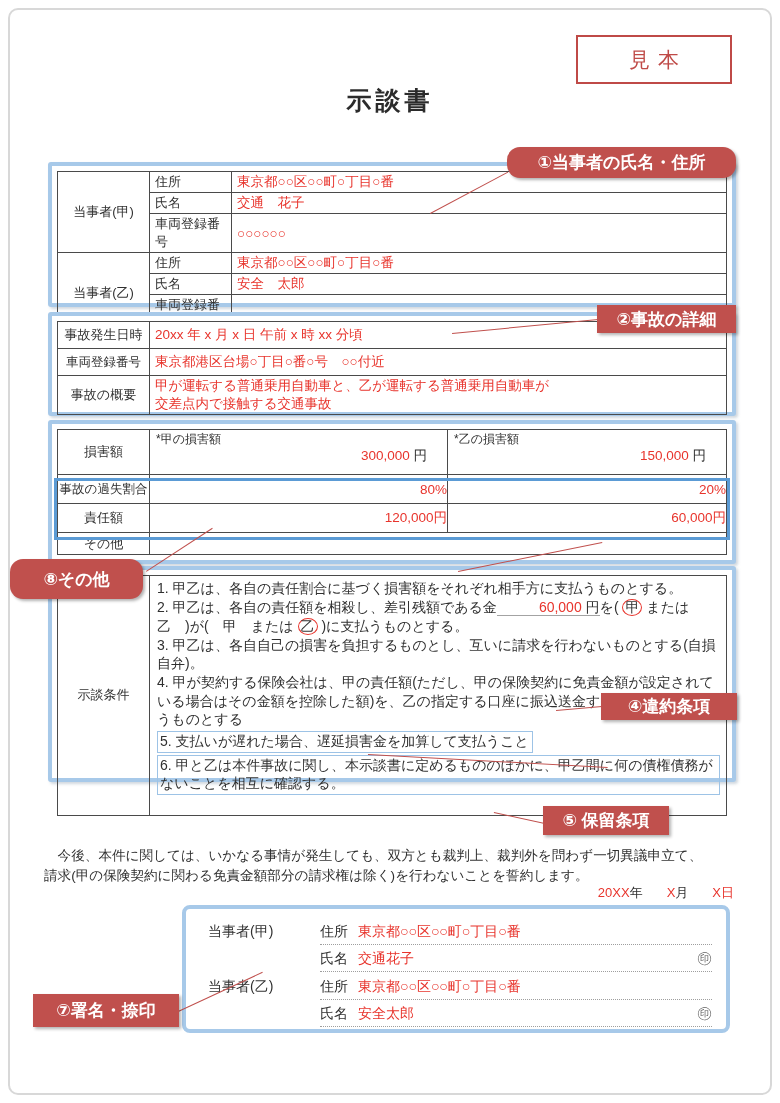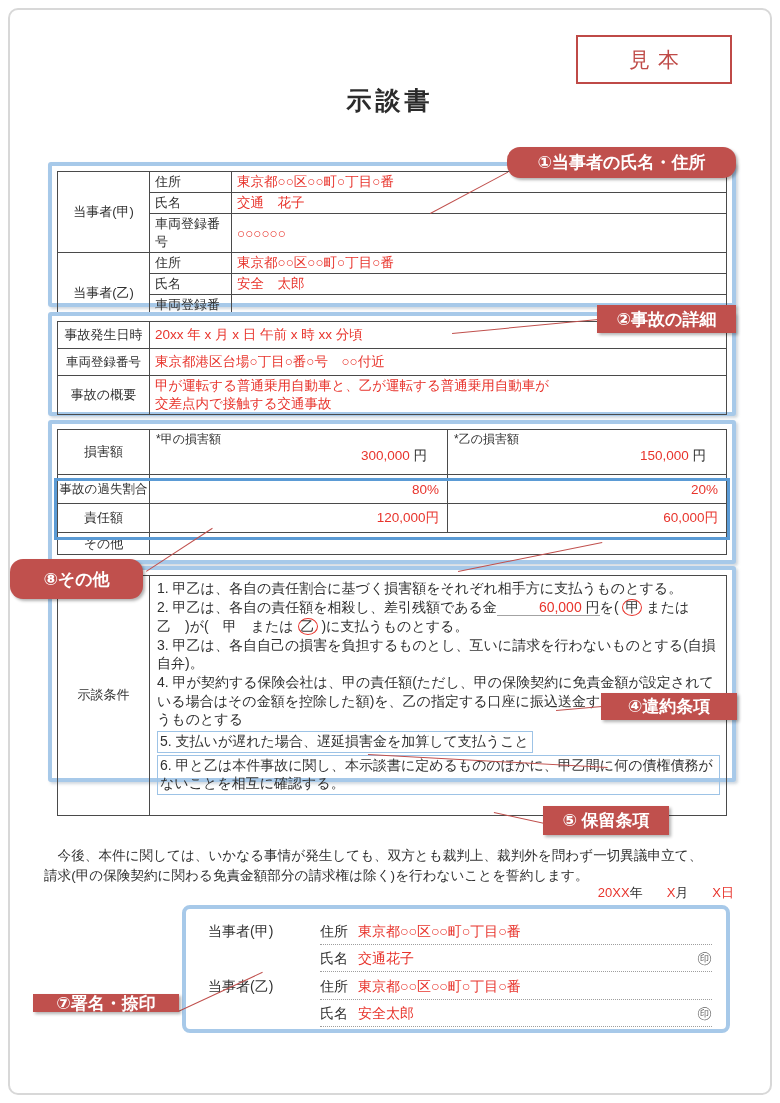--- a/index.html
+++ b/index.html
@@ -23,21 +23,21 @@
   .wrap table{border:1.5px solid #4a4a4a;}
   td.lbl{text-align:center;color:#303030;padding:1px 0;white-space:nowrap;}
   td.val{color:#e8342c;font-size:13.5px;text-align:left;}
   .red{color:#e8342c;}
   .blk{color:#303030;}
   .prewrap{white-space:pre-line;}
   
   td.money{vertical-align:top;padding:2px 20px 2px 6px;}
   .cell-head{font-size:12px;color:#303030;text-align:left;line-height:15px;}
   .cell-amt{font-size:13.5px;text-align:right;line-height:18px;}
-  td.num{ text-align:right;font-size:13.5px;padding-right:8px;}
+  td.num{ text-align:right;font-size:13.5px;padding-right:0;}
   .hl-box{position:absolute;left:2px;right:2px;top:54px;height:56px;
           border:3px solid #5b9bd5;pointer-events:none;}
   
   td.cond{vertical-align:top;padding:3px 6px 20px 7px;font-size:14px;line-height:18.5px;color:#303030;}
   .cond-item{margin:0 0 0.5px 0;}
   .ubar{border-bottom:1px solid #a3a3a3;}
   .circled{display:inline-block;border:1.6px solid #e8342c;border-radius:50%;
            padding:0 2px;line-height:15px;}
   .clause-box{border:1.5px solid #9dc3e6;padding:0 3px 1px 2px;margin-top:2px;}
   .inlineb{display:inline-block;}
@@ -244,15 +244,15 @@
   <div class="leader" style="left:556px;top:710px;width:46px;transform:rotate(-5deg);"></div>
   <div class="leader" style="left:494px;top:812px;width:52px;transform:rotate(12.2deg);"></div>
   <div class="leader" style="left:368px;top:754px;width:240px;transform:rotate(3.1deg);"></div>
   <div class="leader" style="left:178px;top:1011px;width:93px;transform:rotate(-24.9deg);"></div>
   <div class="leader" style="left:146px;top:571px;width:79px;transform:rotate(-33.1deg);"></div>
 
   <div class="callout" style="left:507px;top:147px;width:229px;height:31px;border-radius:13px;">①当事者の氏名・住所</div>
   <div class="callout" style="left:597px;top:305px;width:139px;height:28px;">②事故の詳細</div>
   <div class="callout" style="left:601px;top:693px;width:136px;height:27px;">④違約条項</div>
   <div class="callout" style="left:543px;top:806px;width:126px;height:29px;">⑤ 保留条項</div>
-  <div class="callout" style="left:33px;top:994px;width:146px;height:18px;">⑦署名・捺印</div>
+  <div class="callout" style="left:33px;top:994px;width:146px;height:33px;">⑦署名・捺印</div>
   <div class="callout" style="left:10px;top:559px;width:133px;height:40px;border-radius:13px;">⑧その他</div>
 </div>
 
 </body></html>

